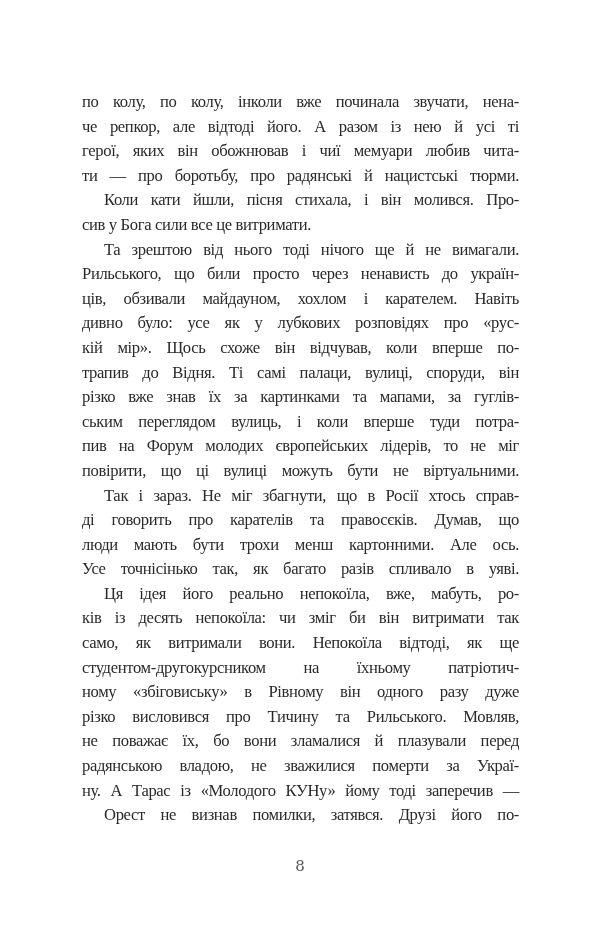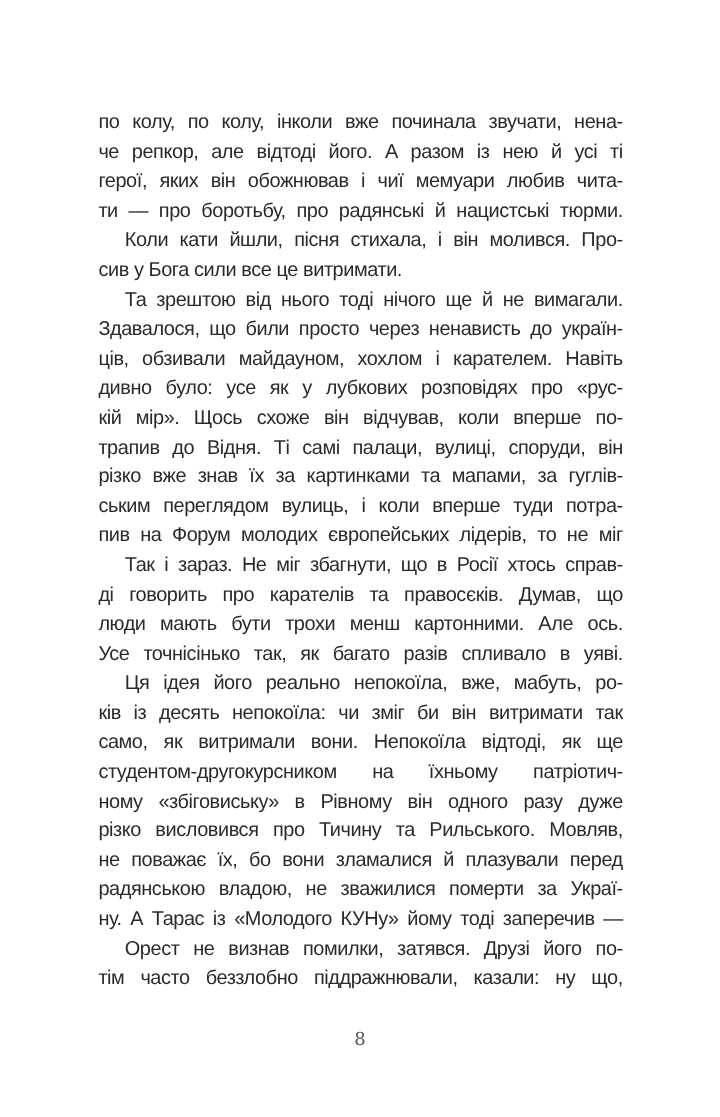--- a/index.html
+++ b/index.html
@@ -18,21 +18,21 @@
       left: 0; top: 0;
       width: 600px;
       height: 931px;
       background: #ffffff;
     }
     .text-block {
       position: absolute;
       left: 82px;
       top: 90px;
       width: 437px;
-      font-family: Liberation Sans, sans-serif;
+      font-family: Liberation Serif, serif;
       font-size: 16.6px;
       color: #2a2a2a;
     }
     .line {
       display: block;
       height: 24.6px;
       line-height: 24.6px;
       white-space: nowrap;
       text-align: justify;
       text-align-last: justify;
@@ -60,38 +60,38 @@
 
 <div class="page">
   <div class="text-block" id="text-block">
       <span class="line">по колу, по колу, інколи вже починала звучати, нена-</span>
       <span class="line">че репкор, але відтоді його. А разом із нею й усі ті</span>
       <span class="line">герої, яких він обожнював і чиї мемуари любив чита-</span>
       <span class="line">ти — про боротьбу, про радянські й нацистські тюрми.</span>
       <span class="line indent">Коли кати йшли, пісня стихала, і він молився. Про-</span>
       <span class="line last">сив у Бога сили все це витримати.</span>
       <span class="line indent">Та зрештою від нього тоді нічого ще й не вимагали.</span>
-      <span class="line">Здавалося, що били просто через ненависть до україн-</span>
+      <span class="line">Рильського, що били просто через ненависть до україн-</span>
       <span class="line">ців, обзивали майдауном, хохлом і карателем. Навіть</span>
       <span class="line">дивно було: усе як у лубкових розповідях про «рус-</span>
       <span class="line">кій мір». Щось схоже він відчував, коли вперше по-</span>
       <span class="line">трапив до Відня. Ті самі палаци, вулиці, споруди, він</span>
       <span class="line">різко вже знав їх за картинками та мапами, за гуглів-</span>
       <span class="line">ським переглядом вулиць, і коли вперше туди потра-</span>
       <span class="line">пив на Форум молодих європейських лідерів, то не міг</span>
+      <span class="line">повірити, що ці вулиці можуть бути не віртуальними.</span>
       <span class="line indent">Так і зараз. Не міг збагнути, що в Росії хтось справ-</span>
       <span class="line">ді говорить про карателів та правосєків. Думав, що</span>
       <span class="line">люди мають бути трохи менш картонними. Але ось.</span>
       <span class="line">Усе точнісінько так, як багато разів спливало в уяві.</span>
       <span class="line indent">Ця ідея його реально непокоїла, вже, мабуть, ро-</span>
       <span class="line">ків із десять непокоїла: чи зміг би він витримати так</span>
       <span class="line">само, як витримали вони. Непокоїла відтоді, як ще</span>
       <span class="line">студентом-другокурсником на їхньому патріотич-</span>
       <span class="line">ному «збіговиську» в Рівному він одного разу дуже</span>
       <span class="line">різко висловився про Тичину та Рильського. Мовляв,</span>
       <span class="line">не поважає їх, бо вони зламалися й плазували перед</span>
       <span class="line">радянською владою, не зважилися померти за Украї-</span>
       <span class="line">ну. А Тарас із «Молодого КУНу» йому тоді заперечив —</span>
       <span class="line indent">Орест не визнав помилки, затявся. Друзі його по-</span>
-      <span class="line">тім часто беззлобно піддражнювали, казали: ну що,</span>
     </div>
   <div class="page-number">8</div>
 </div>
 
 </body></html>

